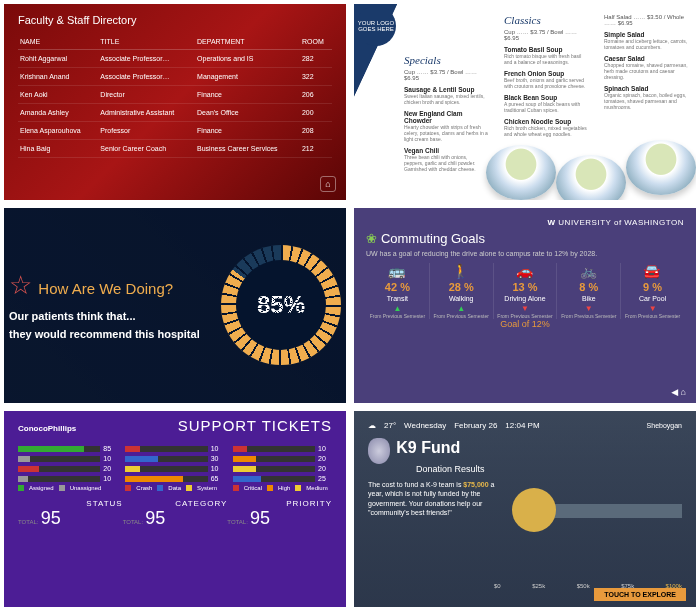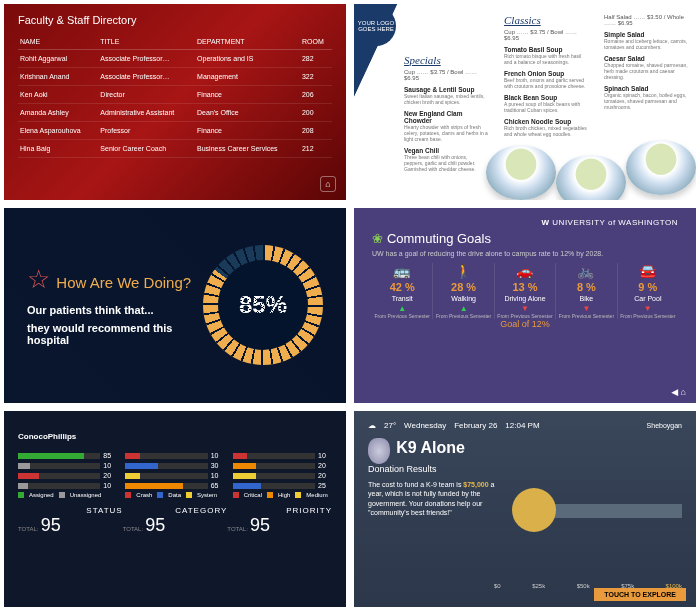--- a/index.html
+++ b/index.html
@@ -13,60 +13,60 @@
   .p1 th { text-align: left; font-weight: normal; font-size: 7px; padding: 4px 2px; border-bottom: 1px solid rgba(255,255,255,0.2); }
   .p1 td { padding: 5px 2px; font-size: 7px; border-bottom: 1px solid rgba(255,255,255,0.1); }
   .p1 .home-icon { position: absolute; bottom: 8px; right: 10px; width: 16px; height: 16px; border: 1px solid rgba(255,255,255,0.4); border-radius: 3px; display: flex; align-items: center; justify-content: center; font-size: 9px; }
 
   
   .p2 { background: #fff; display: flex; font-size: 6px; position: relative; }
   .p2 .logo { position: absolute; top: 2px; left: 2px; width: 40px; height: 40px; background: #1a3a6a; color:#fff; border-radius: 50%; display:flex;align-items:center;justify-content:center;font-size:6px;text-align:center; z-index: 2;}
   .p2 .diag { position: absolute; top: 0; left: 0; width: 80px; height: 100%; background: linear-gradient(115deg, #1a3a6a 25%, transparent 25.5%); }
   .p2 .col { flex: 1; padding: 10px 8px; }
   .p2 .col1 { padding-left: 50px; padding-top: 50px;}
-  .p2 h3 { font-family: Georgia, serif; font-size: 11px; color: #1a3a6a; font-weight: normal; margin-bottom: 3px; font-style: italic; text-decoration: underline; }
+  .p2 h3 { font-family: Georgia, serif; font-size: 11px; color: #1a3a6a; font-weight: normal; margin-bottom: 3px; font-style: italic; }
   .p2 .price { font-size: 6px; color: #555; margin-bottom: 5px; }
   .p2 .item { margin-bottom: 5px; }
   .p2 .item b { font-size: 6.5px; color: #222; display:block;}
   .p2 .item span { font-size: 5px; color: #777; line-height: 1.2; display:block;}
   .p2 .bowls { position: absolute; bottom: -10px; right: -10px; width: 220px; height: 90px; }
   .p2 .bowl { position: absolute; width: 70px; height: 55px; background: radial-gradient(ellipse at 50% 35%, #d9e6b8 30%, #fff 32%, #cde 50%, #8ab 80%); border-radius: 50%; box-shadow: 0 4px 6px rgba(0,0,0,0.2);}
 
   
-  .p3 { background: linear-gradient(rgba(5,20,45,0.85),rgba(5,20,45,0.85)), linear-gradient(45deg,#223,#112); color:#fff; display:flex; align-items:center; padding: 0 23px; }
+  .p3 { background: linear-gradient(rgba(5,20,45,0.85),rgba(5,20,45,0.85)), linear-gradient(45deg,#223,#112); color:#fff; display:flex; align-items:center; padding: 0 5px; }
   .p3 .left { flex:1; }
   .p3 .star { color: #d9534f; font-size: 26px; margin-right:6px;}
   .p3 .hd { color: #f0ad4e; font-size: 15px; display:inline-block; line-height:1.1;}
   .p3 .sub { font-size: 11px; margin-top: 9px; font-weight:bold;}
   .p3 .sub2 { font-size: 11px; margin-top: 6px; font-weight:bold;}
   .p3 .gauge { width: 120px; height: 120px; border-radius:50%; background: conic-gradient(#f0ad4e 0deg, #f0ad4e 306deg, #1a3a5a 306deg 360deg); display:flex;align-items:center;justify-content:center; margin-left:10px;}
   .p3 .gauge-inner { width: 90px; height:90px; border-radius:50%; background: rgba(5,20,45,1); display:flex;align-items:center;justify-content:center; font-size:24px; font-weight:bold;}
   .p3 .ticks { position:absolute; width:120px; height:120px; border-radius:50%; background: repeating-conic-gradient(rgba(5,20,45,1) 0deg 2deg, transparent 2deg 10deg);}
 
   
-  .p4 { background: #4a3f7a; color:#fff; padding: 10px 18px; font-size: 8px;}
+  .p4 { background: #4a3f7a; color:#fff; padding: 10px 12px; font-size: 8px;}
   .p4 .uw { text-align:right; font-size:8px; letter-spacing:0.5px;}
   .p4 .leaf { color:#8c5; margin-right:4px;}
   .p4 .ttl { font-size: 13px; margin: 4px 0;}
   .p4 .desc { font-size: 7px; color:#ccc; margin: 3px 0;}
   .p4 .q { font-size: 8px; color:#e89a3c; font-weight:bold; margin: 4px 0;}
   .p4 .modes { display:flex; justify-content:space-between; margin-top:6px;}
   .p4 .mode { text-align:center; flex:1; border-right:1px solid rgba(255,255,255,0.1); padding: 0 2px;}
   .p4 .mode:last-child{border:none;}
   .p4 .mode .ic { font-size:14px; color:#aaa;}
   .p4 .mode .pct { color:#e89a3c; font-size:11px; font-weight:bold; margin:2px 0;}
   .p4 .mode .lbl { font-size:7px; margin:2px 0;}
   .p4 .mode .tri { font-size:8px;}
   .p4 .tri.up{color:#3c5;} .p4 .tri.dn{color:#e44;}
   .p4 .prev { font-size:5px; color:#bbb;}
   .p4 .goal { text-align:center; color:#e89a3c; font-size:9px; }
   .p4 .nav { position:absolute; bottom:6px; right:10px; font-size:9px;}
 
   
-  .p5 { background:#0f172a; color:#fff; padding:21px 14px; font-size:8px;}
+  .p5 { background:#4c1d95; color:#fff; padding:6px 14px; font-size:8px;}
   .p5 .brand { font-size:8px; font-weight:bold;}
   .p5 .ttl { text-align:right; font-size:15px; font-weight:300; letter-spacing:1px;}
   .p5 .bars { display:flex; gap:8px; margin:8px 0;}
   .p5 .col { flex:1;}
   .p5 .bar-row { display:flex; align-items:center; margin:3px 0; gap:3px;}
   .p5 .bar { height:6px; background:#333; flex:1; position:relative;}
   .p5 .bar .seg{height:100%;}
   .p5 .val{font-size:7px; width:14px;}
   .p5 .legend { display:flex; gap:5px; flex-wrap:wrap; font-size:6px;}
   .p5 .sw{width:6px;height:6px;display:inline-block;}
@@ -75,21 +75,21 @@
   .p5 .tot .l{font-size:8px;letter-spacing:1px;text-align:right;}
   .p5 .tot .s{font-size:6px;color:#888;}
   .p5 .tot .n{font-size:18px; font-weight:300;}
 
   
   .p6 { background: linear-gradient(rgba(40,50,70,0.7),rgba(40,50,70,0.85)), linear-gradient(#678,#456); color:#fff; padding:10px 14px; font-size:8px;}
   .p6 .top { display:flex; align-items:center; gap:8px; font-size:8px;}
   .p6 .weather { font-size:8px;}
   .p6 .shlogo { margin-left:auto; font-size:7px; text-align:right;}
   .p6 .k9 { font-size:16px; font-weight:bold; margin-top:10px;}
-  .p6 .sub { font-size:9px;}
+  .p6 .sub { font-size:9px;margin-left:48px;}
   .p6 .body { display:flex; gap:10px; margin-top:6px;}
   .p6 .txt { font-size:7px; line-height:1.3; max-width:140px;}
   .p6 .amt { color:#e8b84a; font-weight:bold;}
   .p6 .key { flex:1; position:relative;}
   .p6 .key-shape { position:absolute; left:0; top:10px; width:100%; height:40px;}
   .p6 .key-head { width:44px;height:44px;border-radius:50%;background:#d9b04a;position:absolute;left:-6px;top:-2px;}
   .p6 .key-bar { height:14px; background:#5a6a7a; position:absolute; left:30px; right:0; top:14px;}
   .p6 .scale { position:absolute; bottom:18px; left:140px; right:14px; display:flex; justify-content:space-between; font-size:6px; color:#ccc;}
   .p6 .cta { position:absolute; bottom:6px; right:10px; background:#e89a3c; color:#000; padding:3px 10px; font-size:7px; font-weight:bold;}
   .p6 .badge { width:22px;height:26px;background:radial-gradient(#ccd,#88a);border-radius:40% 40% 50% 50%;display:inline-block;vertical-align:middle;margin-right:4px;}
@@ -271,20 +271,21 @@
         <div class="prev">From Previous Semester</div>
       </div>
     </div>
   <div class="goal">Goal of 12%</div>
   <div class="nav">◀ ⌂</div>
 </div>
 
 <div class="panel p5">
   <div style="display:flex;justify-content:space-between;align-items:baseline;">
     <div class="brand">ConocoPhillips</div>
+    <div class="ttl">SUPPORT TICKETS</div>
   </div>
   <div class="bars" id="ticket-bars">
       <div class="col">
         <div class="bar-row">
           <div class="bar">
             <div class="seg" style="width:80%;background:#3a3"></div>
           </div>
           <div class="val">85</div>
         </div>
         <div class="bar-row">
@@ -401,21 +402,21 @@
   <div class="top">
     <span class="weather">☁</span>
     <span>27°</span>
     <span>Wednesday</span>
     <span>February 26</span>
     <span>12:04 PM</span>
     <span class="shlogo">Sheboygan</span>
   </div>
   <div style="margin-top:8px;">
     <span class="badge"></span>
-    <span class="k9">K9 Alone</span>
+    <span class="k9">K9 Fund</span>
   </div>
   <div class="sub">Donation Results</div>
   <div class="body">
     <div class="txt">The cost to fund a K-9 team is <span class="amt">$75,000</span> a year, which is not fully funded by the government. Your donations help our "community's best friends!"</div>
     <div class="key">
       <div class="key-shape">
           <div class="key-bar"></div>
           <div class="key-head"></div>
         </div>
     </div>

